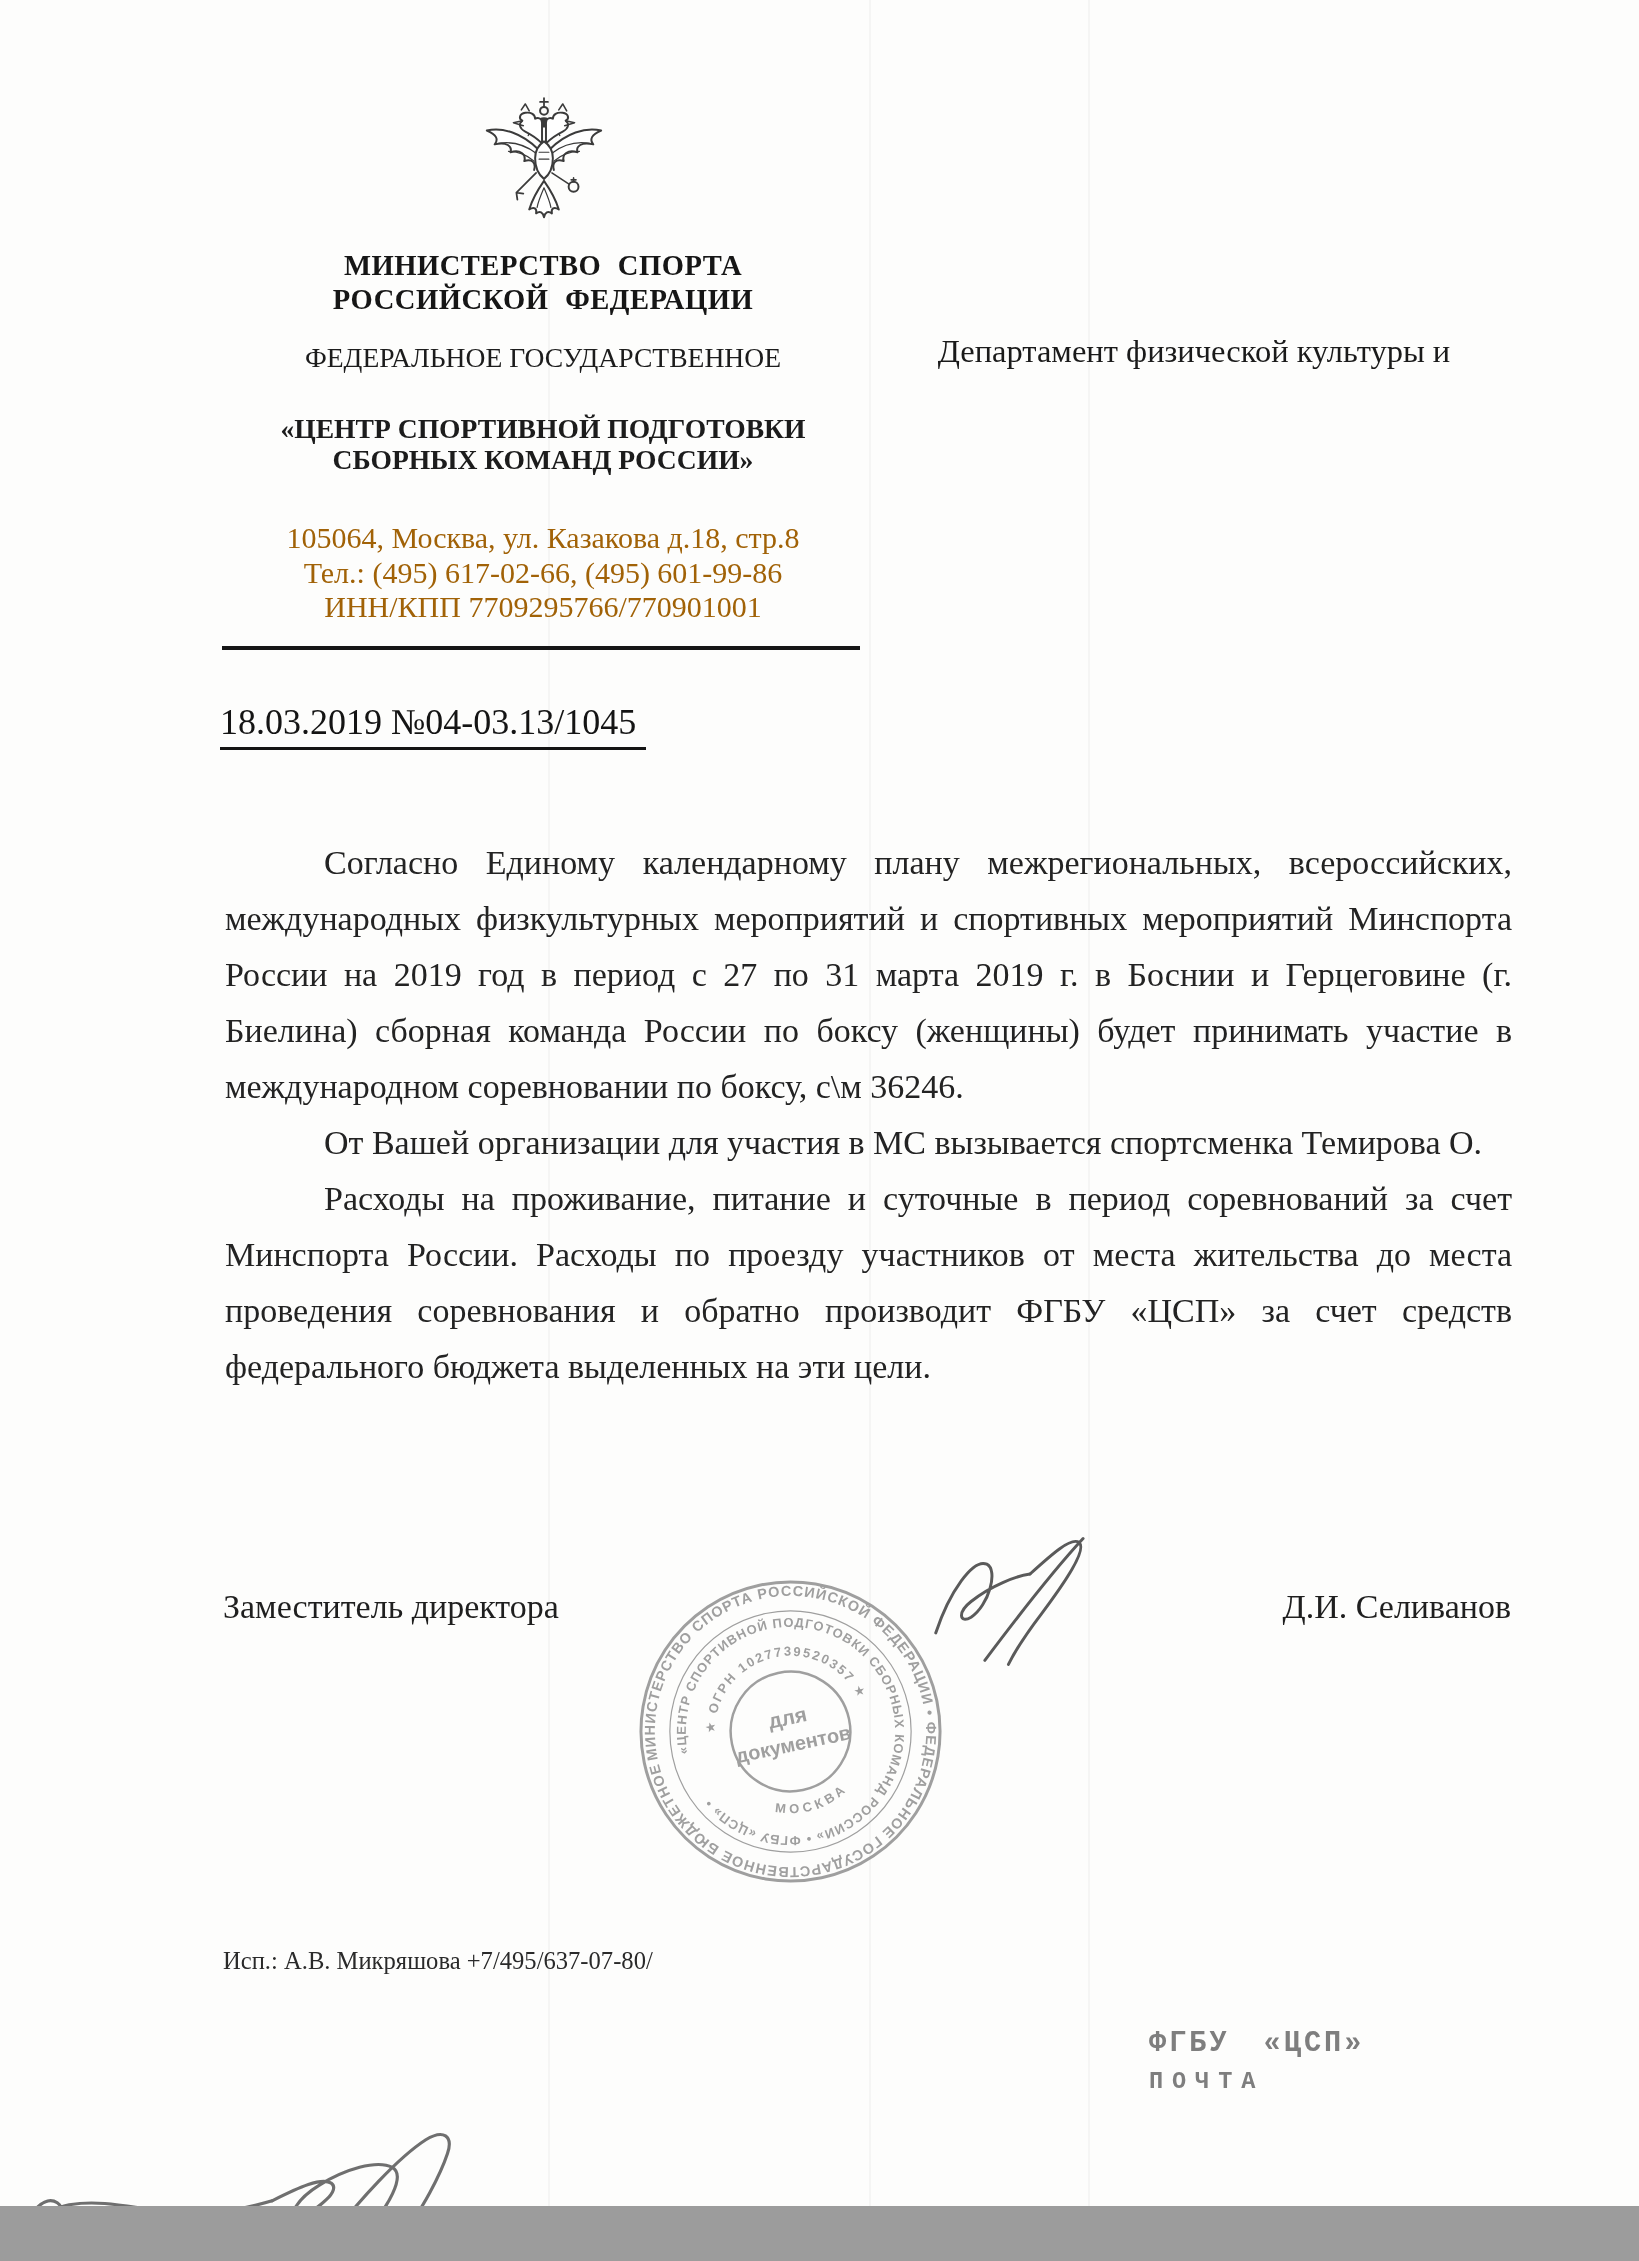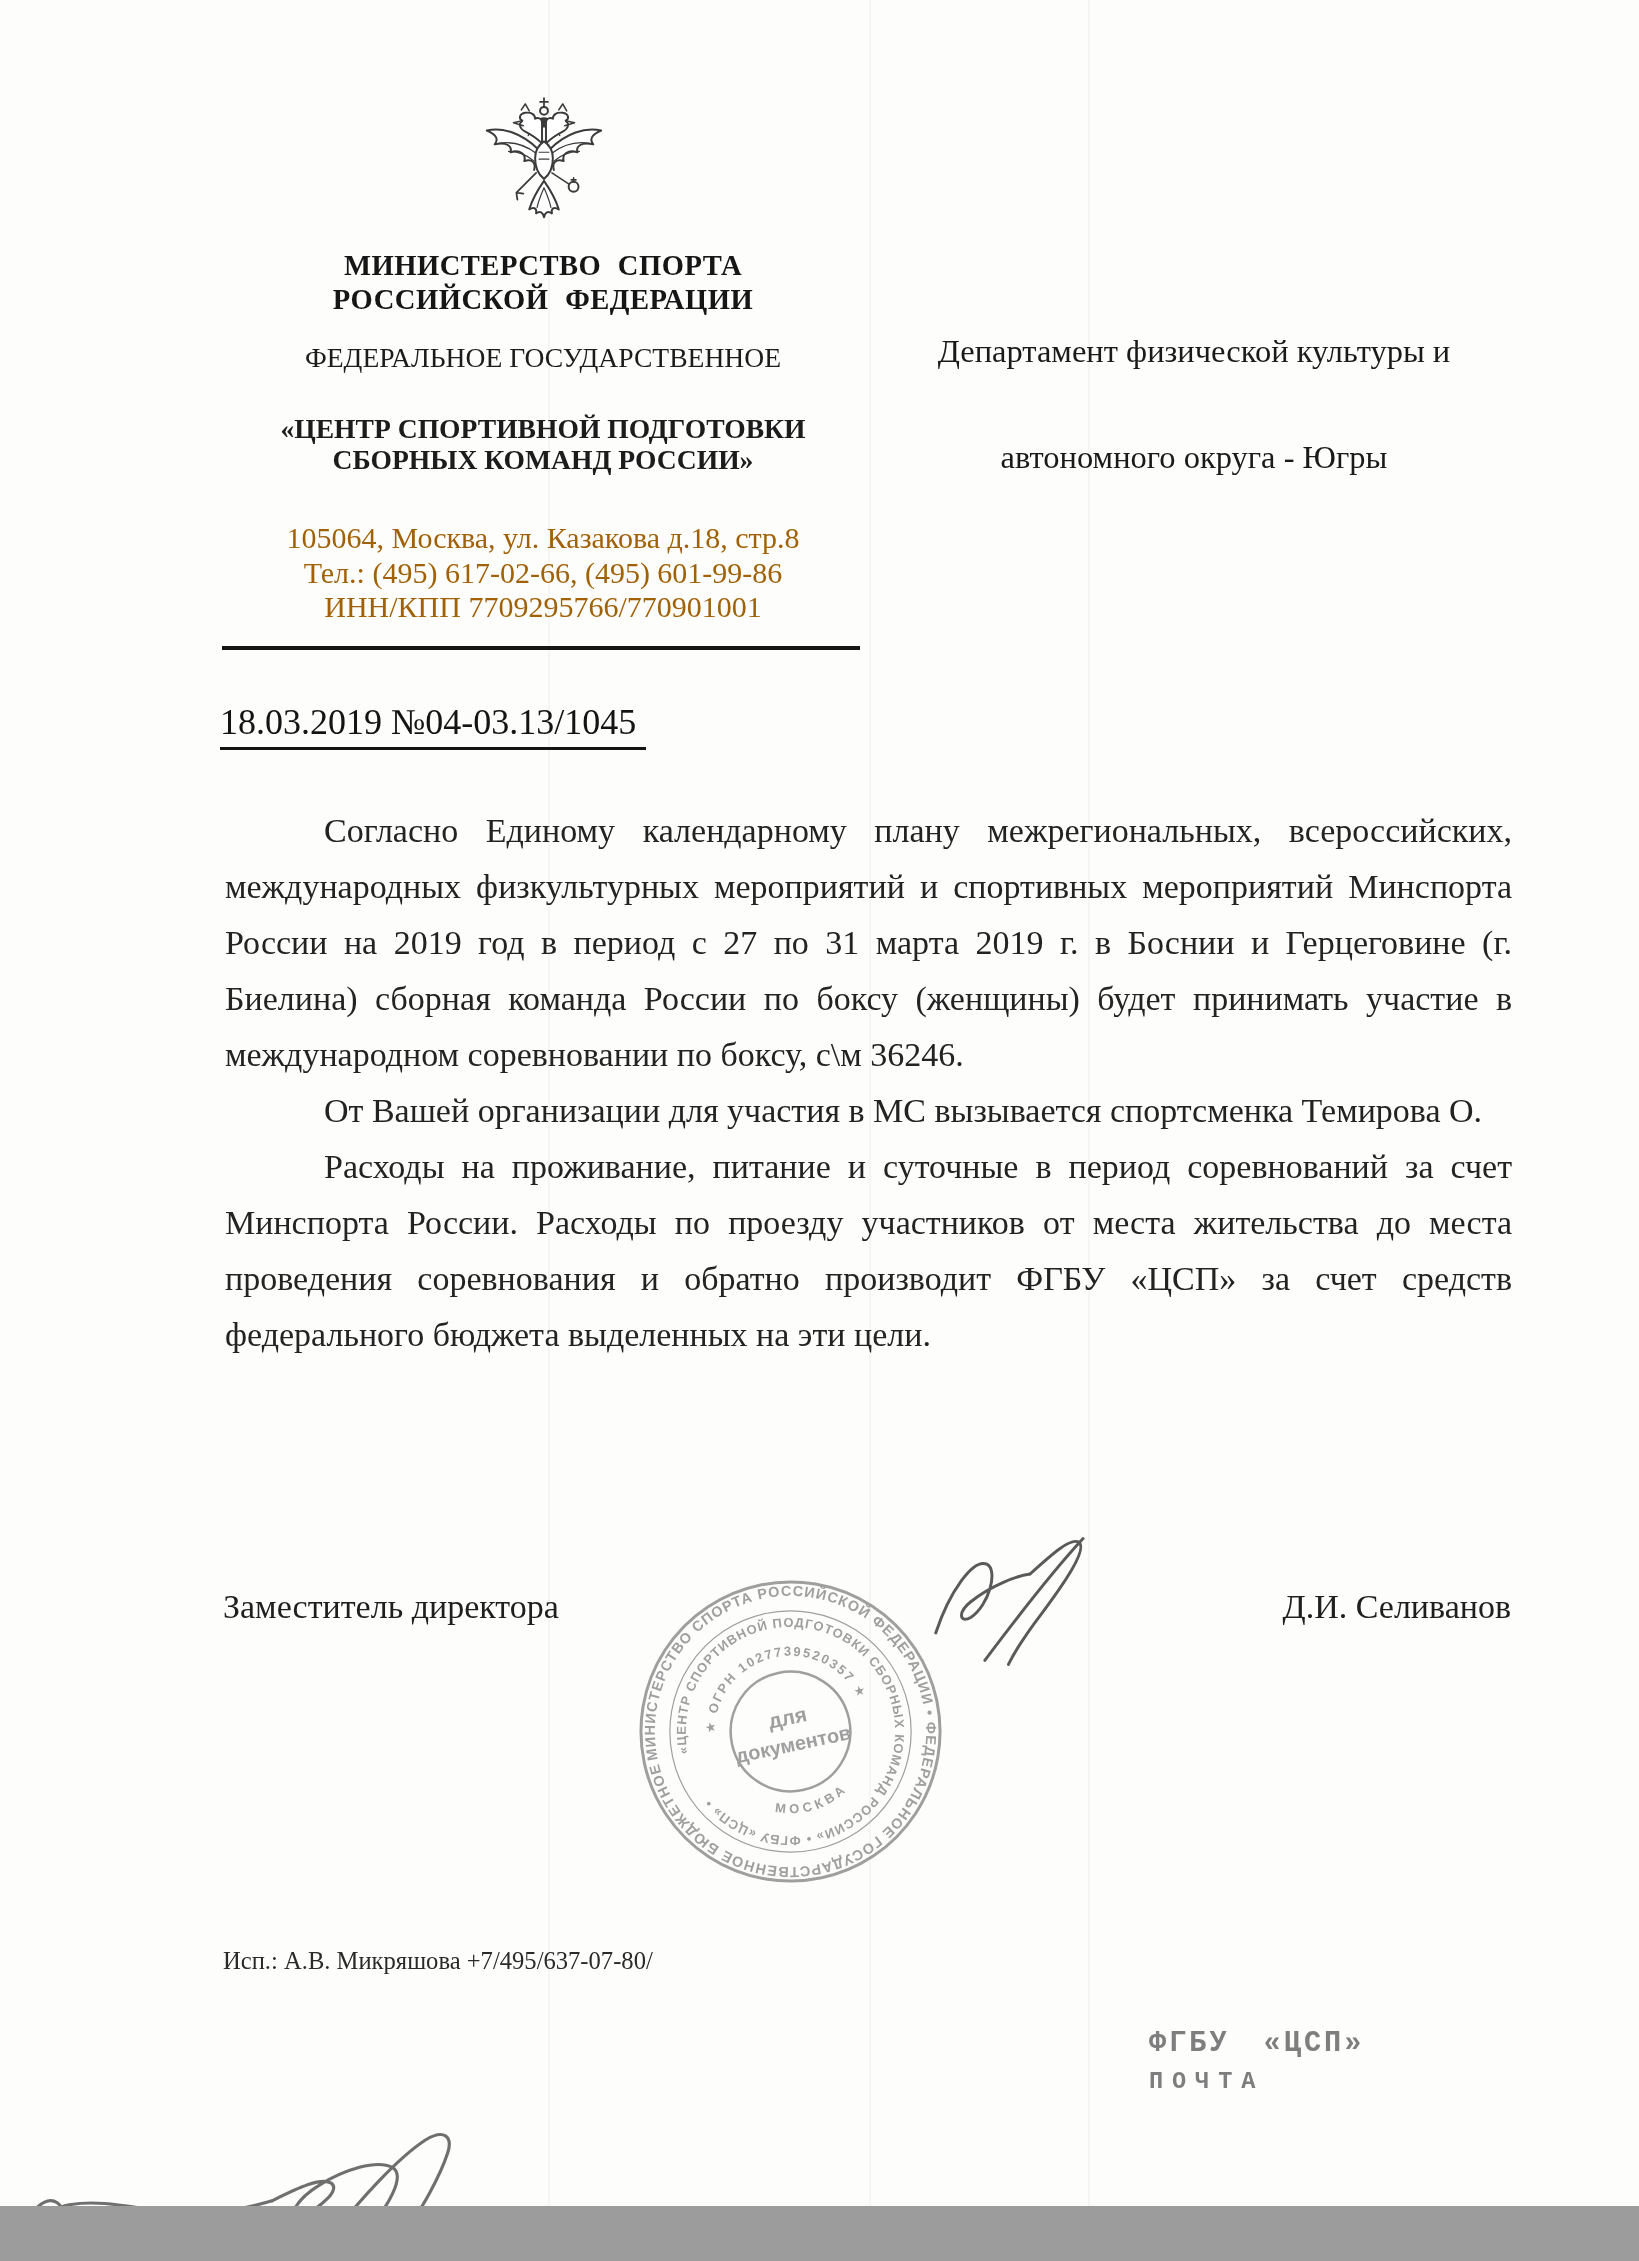--- a/index.html
+++ b/index.html
@@ -23,21 +23,21 @@
   
   .lh-right{left:854px;width:680px;font-size:32.5px;color:#1a1a1a;}
   .rule{left:222px;top:646px;width:638px;height:3.9px;background:#161616;}
   .refline{
     left:220px;top:701px;
     font-size:36px;color:#141414;
     border-bottom:3px solid #141414;
     padding:0 9.9px 3.9px 0;
   }
   .bodytext{
-    left:225px;top:803px;width:1287px;
+    left:225px;top:835px;width:1287px;
     font-size:34px;line-height:56px;
     text-align:justify;color:#232323;font-family:Liberation Serif, serif;
   }
   .bodytext p{margin:0;text-indent:99px;}
   .sig-pos{left:223px;top:1588px;font-size:34px;color:#1f1f1f;}
   .sig-name{right:128px;top:1588px;font-size:34px;color:#1f1f1f;margin-left:32px;}
   .executor{left:223px;top:1947px;font-size:24.6px;color:#2a2a2a;}
   .mailstamp{left:1149px;top:2027px;width:256px;color:#7e7e7e;
     font-family:"Liberation Mono","DejaVu Sans Mono",monospace;}
   .mail1{font-size:28.6px;font-weight:bold;letter-spacing:3px;word-spacing:13.8px;}
@@ -95,21 +95,20 @@
 
   <div class="abs centered lh-left org" style="top:342px">ФЕДЕРАЛЬНОЕ ГОСУДАРСТВЕННОЕ</div>
   <div class="abs centered lh-left org bold" style="top:413px">«ЦЕНТР СПОРТИВНОЙ ПОДГОТОВКИ</div>
   <div class="abs centered lh-left org bold" style="top:444px">СБОРНЫХ КОМАНД РОССИИ»</div>
 
   <div class="abs centered lh-left addr" style="top:521px">105064, Москва, ул. Казакова д.18, стр.8</div>
   <div class="abs centered lh-left addr" style="top:556px">Тел.: (495) 617-02-66, (495) 601-99-86</div>
   <div class="abs centered lh-left addr" style="top:590px">ИНН/КПП 7709295766/770901001</div>
 
   <div class="abs centered lh-right" style="top:333px">Департамент физической культуры и</div>
-  <div class="abs centered lh-right" style="top:439px">автономного округа - Югры</div>
 
   <div class="abs rule"></div>
 
   <div class="abs refline">18.03.2019 №04-03.13/1045</div>
 
   <div class="abs bodytext">
     <p>Согласно Единому календарному плану межрегиональных, всероссийских, международных физкультурных мероприятий и спортивных мероприятий Минспорта России на 2019 год в период с 27 по 31 марта 2019 г. в Боснии и Герцеговине (г. Биелина) сборная команда России по боксу (женщины) будет принимать участие в международном соревновании по боксу, с\м 36246.</p>
     <p>От Вашей организации для участия в МС вызывается спортсменка Темирова О.</p>
     <p>Расходы на проживание, питание и суточные в период соревнований за счет Минспорта России. Расходы по проезду участников от места жительства до места проведения соревнования и обратно производит ФГБУ «ЦСП» за счет средств федерального бюджета выделенных на эти цели.</p>
   </div>

